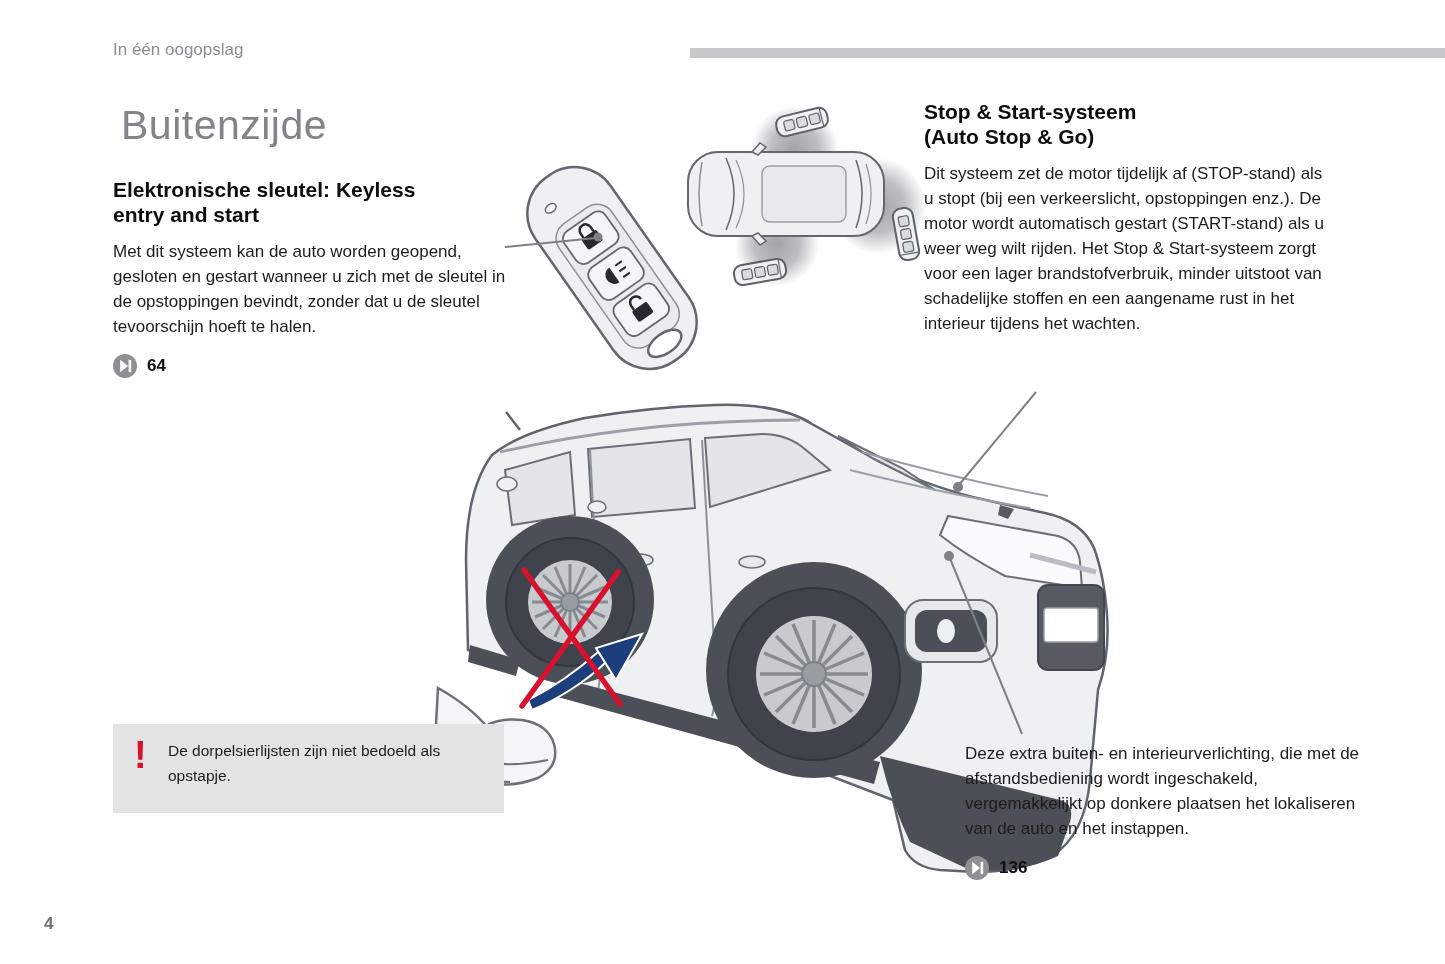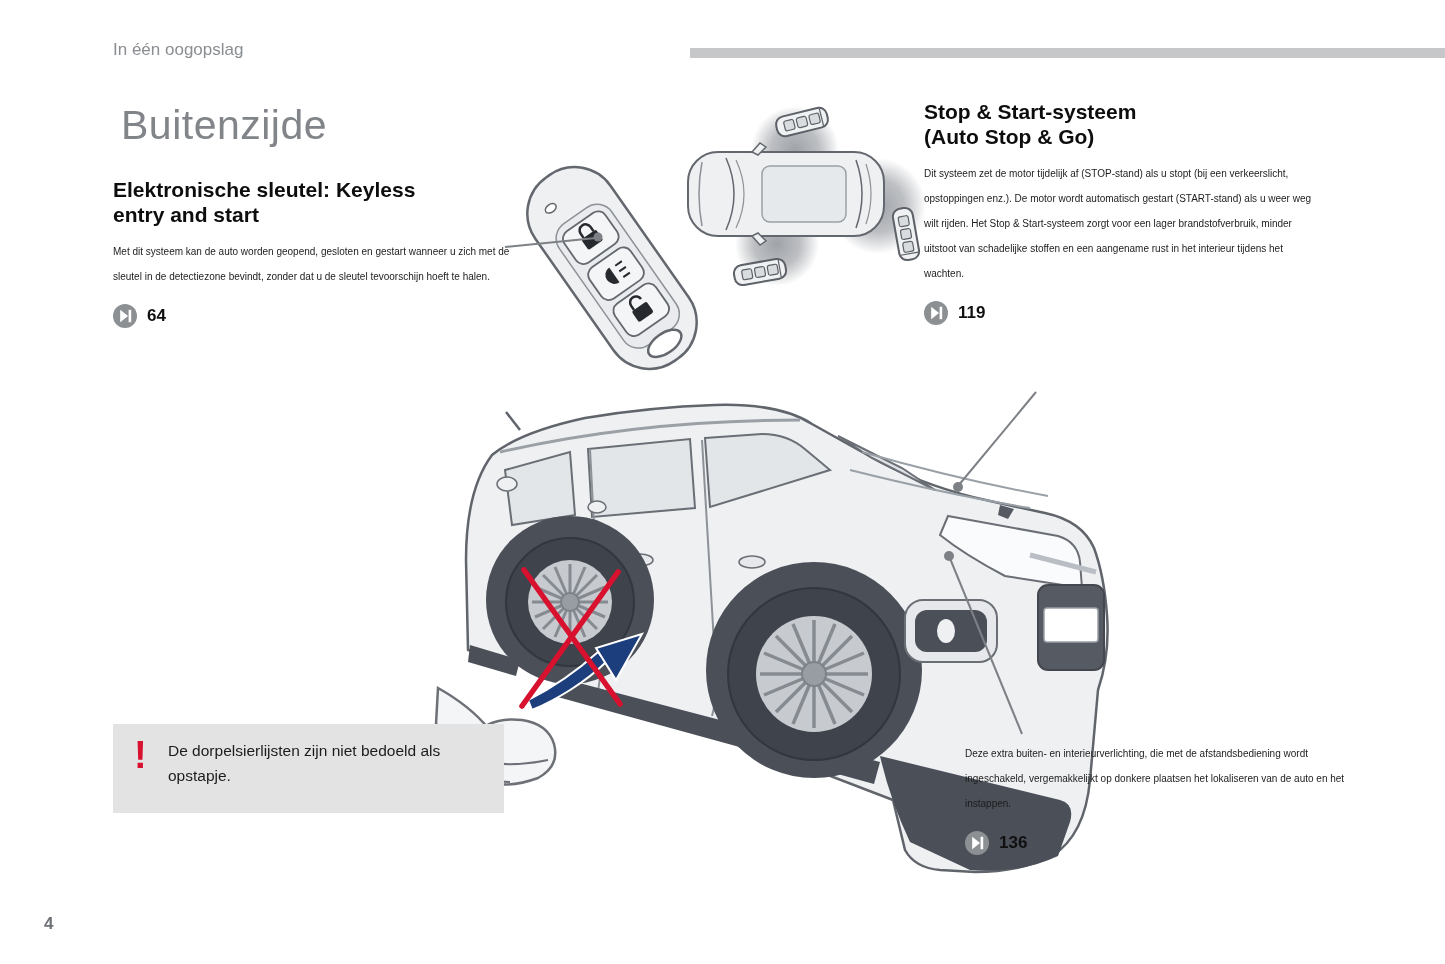--- a/index.html
+++ b/index.html
@@ -6,21 +6,21 @@
   .page{position:relative;width:1445px;height:964px;background:#ffffff;
         font-family:"Liberation Sans",sans-serif;overflow:hidden;}
 
   .eyebrow{position:absolute;left:113px;top:40px;font-size:17px;color:#8a8d91;}
   .top-rule{position:absolute;left:690px;top:48px;width:755px;height:10px;background:#c6c7c9;}
   .page-title{position:absolute;left:111px;top:92px;margin:10px;font-size:41px;font-weight:400;
               color:#818488;letter-spacing:.5px;}
 
   .sec{position:absolute;}
   .sec h2{margin:0 0 12px 0;font-size:21px;line-height:25px;color:#0d0d0d;font-weight:bold;}
-  .sec p{margin:0;font-size:10px;line-height:25px;color:#1c1c1c;}
+  .sec p{margin:0;font-size:17px;line-height:25px;color:#1c1c1c;}
   .sec-keyless{left:113px;top:177px;width:400px;}
   .sec-stopstart{left:924px;top:99px;width:400px;}
   .sec-welcome{left:965px;top:741px;width:400px;}
 
   .pageref{display:flex;align-items:center;gap:10px;margin-top:15px;}
   .pageref svg{width:24px;height:24px;display:block;}
   .pageref .num{font-size:17px;font-weight:bold;color:#101010;}
 
   .warning{position:absolute;left:113px;top:724px;width:391px;height:89px;background:#e3e3e3;}
   .warning .bang{position:absolute;left:21px;top:12px;font-size:38px;font-weight:bold;
@@ -210,42 +210,34 @@
     <circle cx="958" cy="487" r="5" fill="#7d8186"></circle>
     <circle cx="949" cy="556" r="5" fill="#7d8186"></circle>
   </svg>
 
   <div class="eyebrow">In één oogopslag</div>
   <div class="top-rule"></div>
   <h1 class="page-title">Buitenzijde</h1>
 
   <section class="sec sec-keyless">
     <h2><span>Elektronische sleutel: Keyless</span><br><span>entry and start</span></h2>
-    <p>Met dit systeem kan de auto worden geopend, gesloten en gestart wanneer u zich met de sleutel in de detectiezone bevindt, zonder dat u de sleutel tevoorschijn hoeft te halen.</p>
+    <p>Met dit systeem kan de auto worden geopend, gesloten en gestart wanneer u zich met de sleutel in de opstoppingen bevindt, zonder dat u de sleutel tevoorschijn hoeft te halen.</p>
     <div class="pageref">
       <svg viewBox="0 0 24 24">
         <circle cx="12" cy="12" r="12" fill="#8d9093"></circle>
         <path d="M7.2,5.8 L15,12 L7.2,18.2 Z" fill="#ffffff"></path>
         <rect x="15.6" y="5.8" width="2.6" height="12.4" fill="#ffffff"></rect>
       </svg>
       <span class="num">64</span>
     </div>
   </section>
 
   <section class="sec sec-stopstart">
     <h2><span>Stop &amp; Start-systeem</span><br><span>(Auto Stop &amp; Go)</span></h2>
     <p>Dit systeem zet de motor tijdelijk af (STOP-stand) als u stopt (bij een verkeerslicht, opstoppingen enz.). De motor wordt automatisch gestart (START-stand) als u weer weg wilt rijden. Het Stop &amp; Start-systeem zorgt voor een lager brandstofverbruik, minder uitstoot van schadelijke stoffen en een aangename rust in het interieur tijdens het wachten.</p>
-    <div class="pageref">
-      <svg viewBox="0 0 24 24">
-        <circle cx="12" cy="12" r="12" fill="#8d9093"></circle>
-        <path d="M7.2,5.8 L15,12 L7.2,18.2 Z" fill="#ffffff"></path>
-        <rect x="15.6" y="5.8" width="2.6" height="12.4" fill="#ffffff"></rect>
-      </svg>
-      <span class="num">119</span>
-    </div>
   </section>
 
   <section class="sec sec-welcome">
     <p>Deze extra buiten- en interieurverlichting, die met de afstandsbediening wordt ingeschakeld, vergemakkelijkt op donkere plaatsen het lokaliseren van de auto en het instappen.</p>
     <div class="pageref">
       <svg viewBox="0 0 24 24">
         <circle cx="12" cy="12" r="12" fill="#8d9093"></circle>
         <path d="M7.2,5.8 L15,12 L7.2,18.2 Z" fill="#ffffff"></path>
         <rect x="15.6" y="5.8" width="2.6" height="12.4" fill="#ffffff"></rect>
       </svg>

